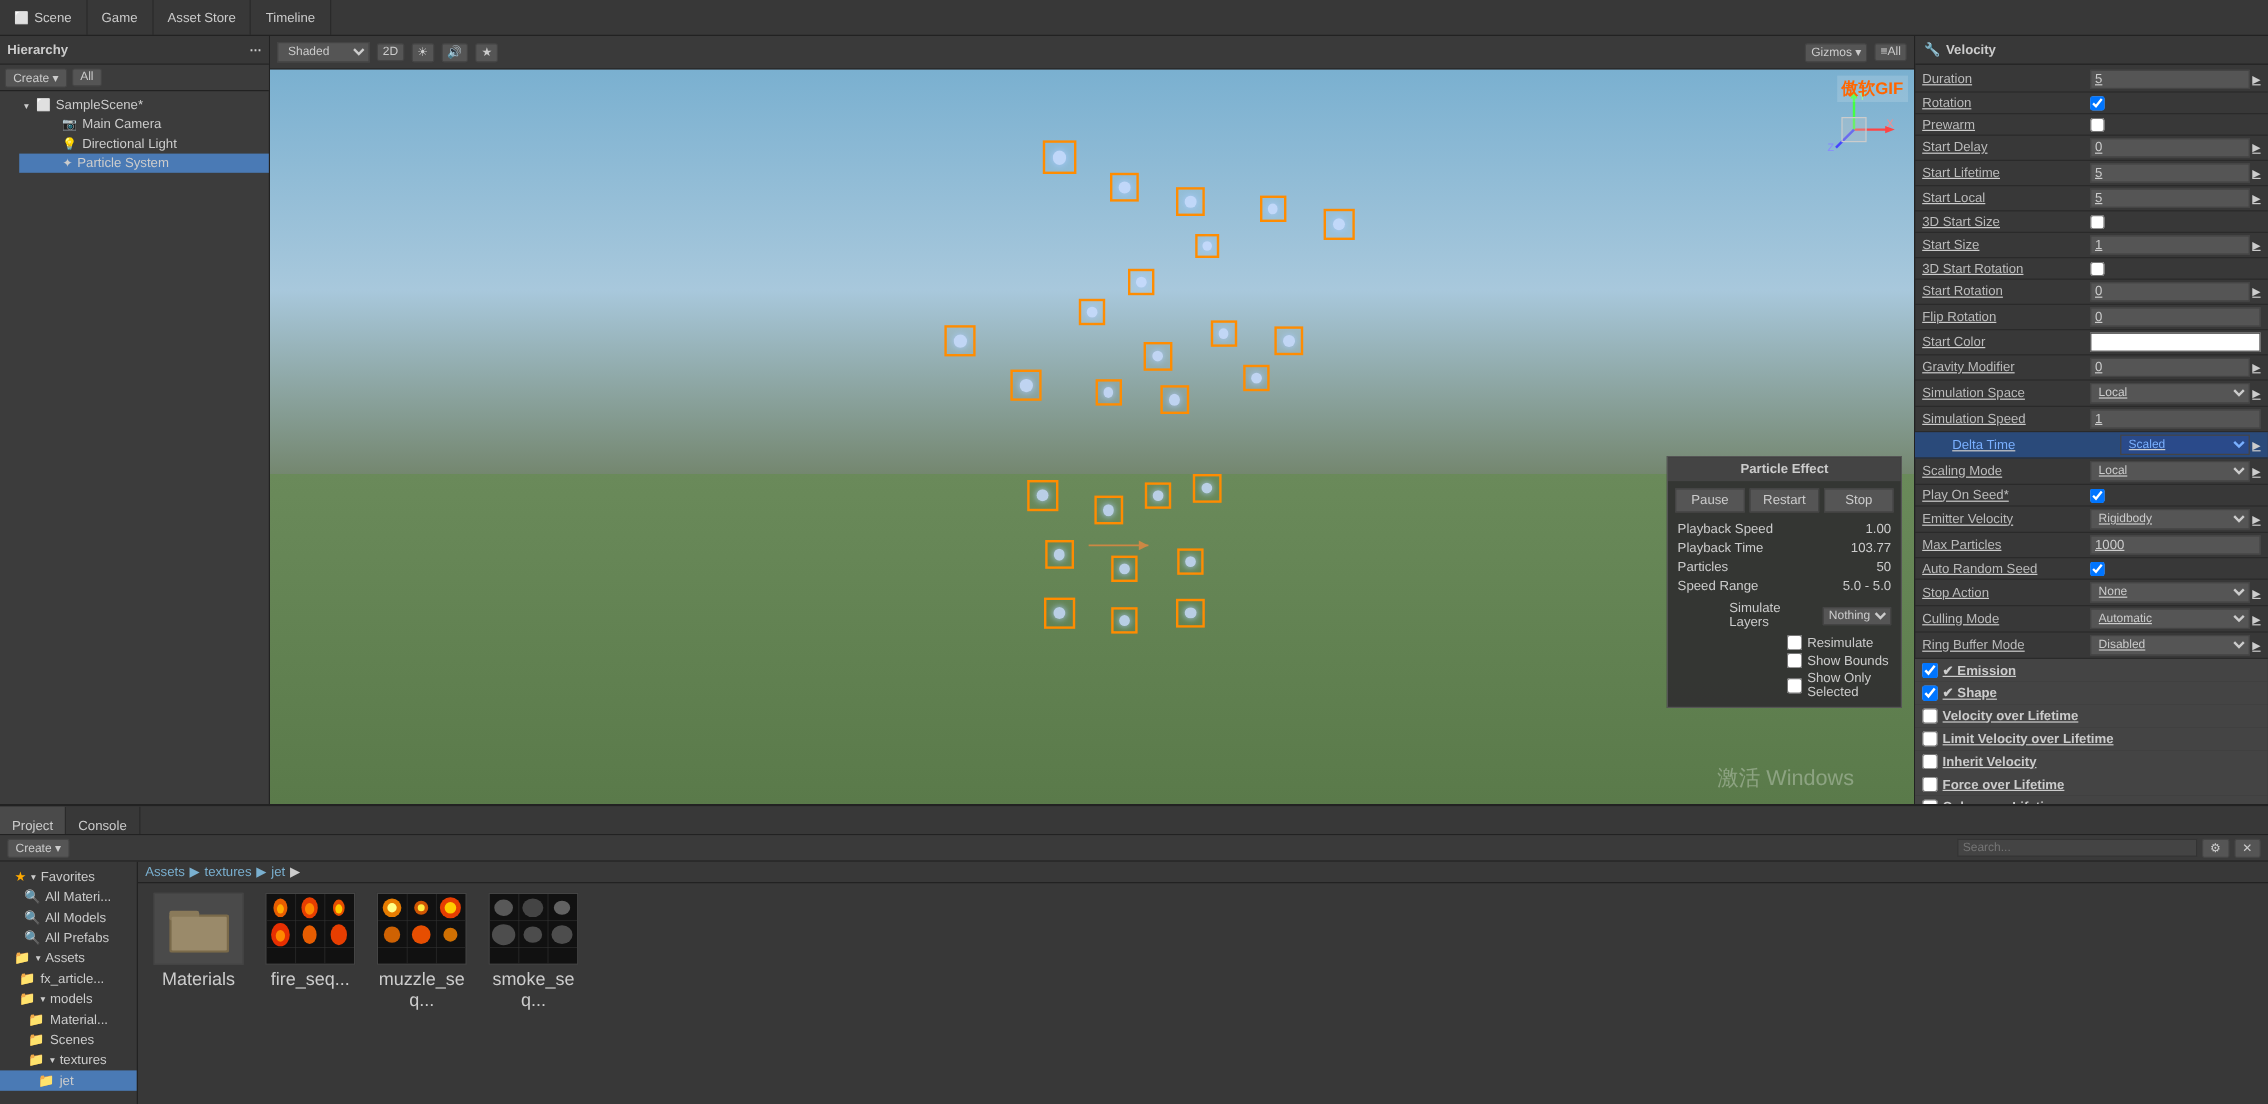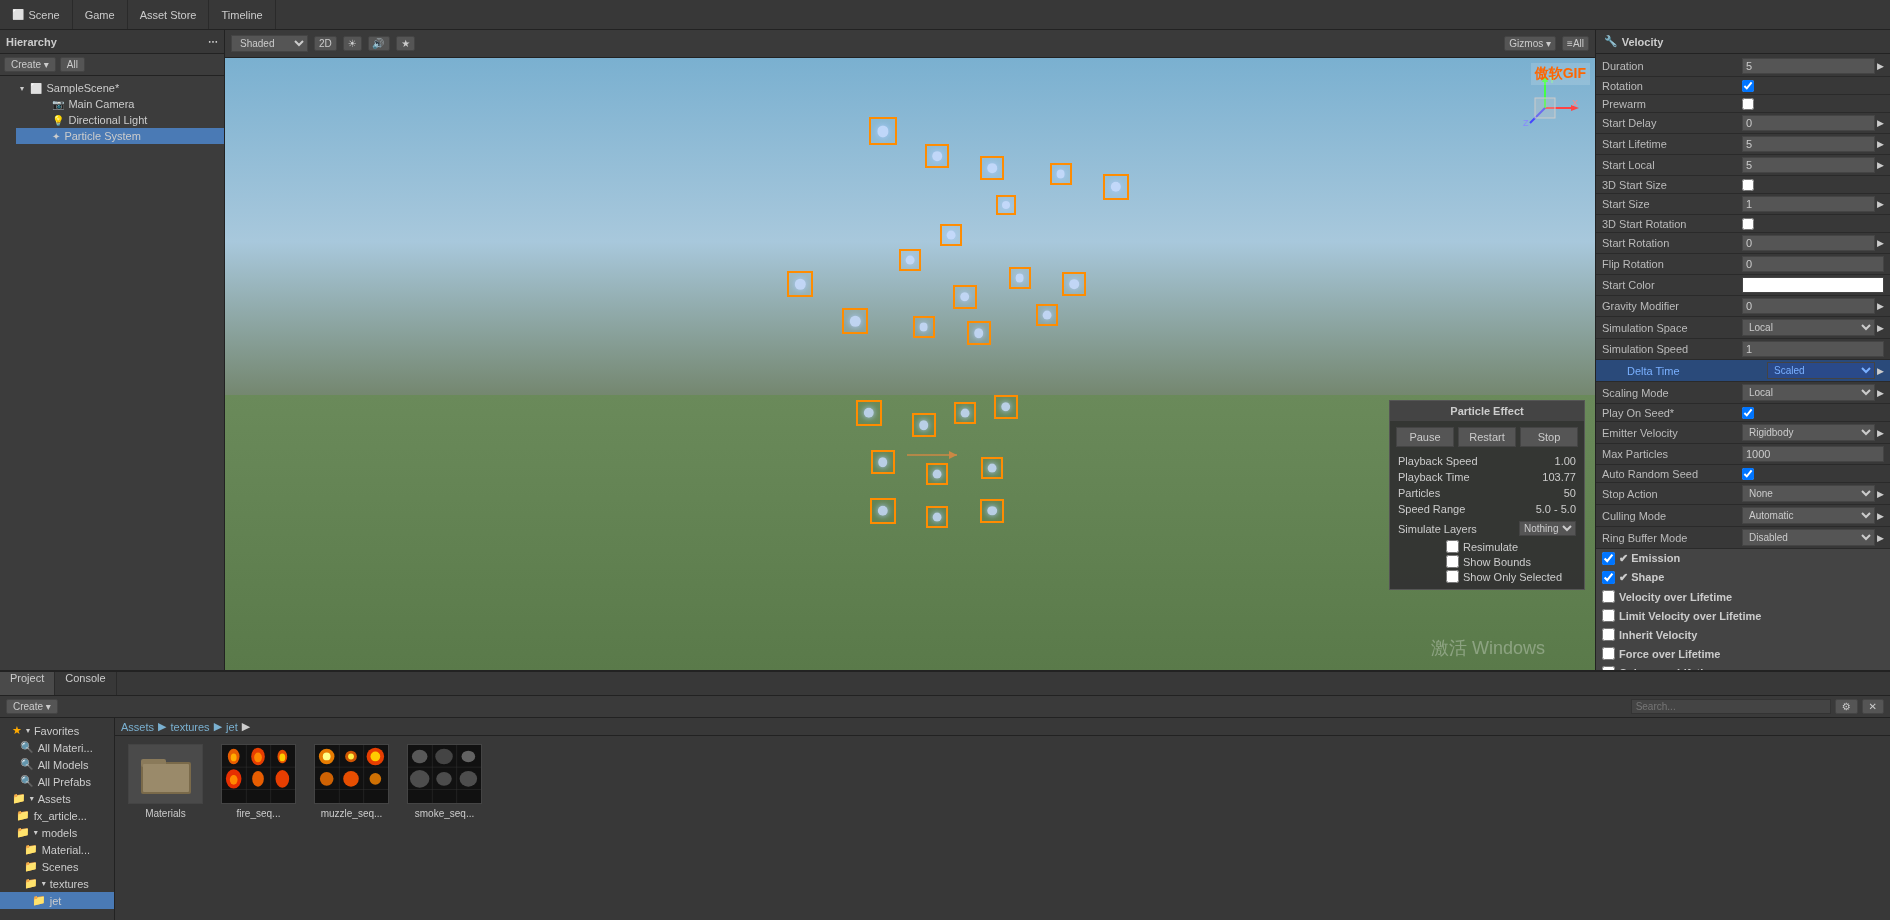--- a/index.html
+++ b/index.html
@@ -31,61 +31,61 @@
     .scene-toolbar select { background: #555; border: 1px solid #444; color: #ccc; font-size: 10px; padding: 1px 4px; }
     .scene-toolbar button { background: #555; border: 1px solid #444; color: #ccc; font-size: 10px; padding: 1px 4px; cursor: pointer; border-radius: 2px; }
     .scene-view { flex: 1; position: relative; overflow: hidden; background: linear-gradient(180deg, #7ab0d0 0%, #a8c8dc 30%, #6a7a5a 60%, #5a6a4a 100%); }
 
     
     .particle-panel { position: absolute; right: 10px; bottom: 80px; background: rgba(50,50,50,0.95); border: 1px solid #555; width: 196px; padding: 0; }
     .particle-panel-title { background: #444; padding: 4px 8px; font-size: 11px; font-weight: bold; text-align: center; }
     .particle-panel-buttons { display: flex; gap: 4px; padding: 6px; }
     .particle-panel-buttons button { flex: 1; padding: 3px; font-size: 11px; background: #555; border: 1px solid #444; color: #ccc; cursor: pointer; }
     .particle-info { padding: 2px 8px; display: flex; justify-content: space-between; font-size: 11px; }
-    .particle-controls { padding: 4px 8px; }
+    .particle-controls { padding: 4px 8px; margin-left: 43px; }
     .particle-checkbox { display: flex; align-items: center; gap: 4px; font-size: 11px; margin: 2px 0; padding-left: 48px; }
 
     
     .inspector { width: 295px; background: #383838; border-left: 1px solid #222; display: flex; flex-direction: column; overflow: hidden; flex-shrink: 0; }
     .inspector-header { height: 24px; background: #383838; border-bottom: 1px solid #222; display: flex; align-items: center; padding: 0 8px; font-size: 11px; font-weight: bold; gap: 4px; }
-    .inspector-body { flex: 1; overflow-y: auto; padding: 2px 0; }
+    .inspector-body { flex: 1; overflow-y: auto; padding: 2px 0; text-decoration: underline; }
     .inspector-body::-webkit-scrollbar { width: 6px; }
     .inspector-body::-webkit-scrollbar-track { background: #333; }
     .inspector-body::-webkit-scrollbar-thumb { background: #555; }
 
     .inspector-row { display: flex; align-items: center; padding: 2px 6px; min-height: 18px; border-bottom: 1px solid #2a2a2a; }
     .inspector-label { width: 140px; font-size: 11px; color: #bbb; flex-shrink: 0; }
     .inspector-value { flex: 1; font-size: 11px; color: #ccc; display: flex; align-items: center; }
     .inspector-input { background: #555; border: 1px solid #444; color: #ccc; font-size: 11px; width: 100%; padding: 1px 3px; }
     .inspector-select { background: #555; border: 1px solid #444; color: #ccc; font-size: 10px; width: 100%; padding: 1px 2px; cursor: pointer; }
     .color-swatch { width: 100%; height: 16px; background: #ffffff; border: 1px solid #444; cursor: pointer; }
     .checkbox { width: 12px; height: 12px; }
     .section-header { background: #444; padding: 3px 6px; font-size: 11px; font-weight: bold; display: flex; align-items: center; gap: 4px; cursor: pointer; }
 
     
     .bottom { height: 250px; display: flex; border-top: 2px solid #222; }
     .project-panel { flex: 1; background: #383838; display: flex; flex-direction: column; overflow: hidden; }
 
     .project-header { height: 24px; background: #383838; border-bottom: 1px solid #222; display: flex; align-items: center; }
-    .project-tab { padding: 0 10px; height: 100%; display: flex; align-items: flex-start; font-size: 11px; cursor: pointer; border-right: 1px solid #2a2a2a; }
+    .project-tab { padding: 0 10px; height: 100%; display: flex; align-items: flex-end; font-size: 11px; cursor: pointer; border-right: 1px solid #2a2a2a; }
     .project-tab.active { background: #4a4a4a; }
     .project-toolbar { height: 22px; background: #3a3a3a; border-bottom: 1px solid #222; display: flex; align-items: center; justify-content: space-between; padding: 0 6px; }
     .project-toolbar-left { display: flex; gap: 4px; align-items: center; }
     .project-toolbar-right { display: flex; gap: 4px; align-items: center; }
     .project-btn { font-size: 10px; padding: 1px 6px; background: #555; border: 1px solid #444; color: #ccc; cursor: pointer; border-radius: 2px; }
 
     .project-body { flex: 1; display: flex; overflow: hidden; }
     .project-sidebar { width: 115px; background: #383838; border-right: 1px solid #222; overflow-y: auto; padding: 4px 0; }
     .project-sidebar-item { padding: 2px 8px 2px 12px; font-size: 11px; cursor: pointer; display: flex; align-items: center; gap: 4px; }
     .project-sidebar-item.selected { background: #4a7ab5; }
     .project-sidebar-item .expand { font-size: 8px; }
     .project-main { flex: 1; display: flex; gap: 8px; padding: 8px; flex-wrap: wrap; align-content: flex-start; }
     .asset-item { width: 85px; display: flex; flex-direction: column; align-items: center; gap: 4px; cursor: pointer; }
     .asset-thumb { width: 75px; height: 60px; background: #555; border: 1px solid #444; display: flex; align-items: center; justify-content: center; font-size: 24px; overflow: hidden; }
-    .asset-name { font-size: 10px; text-align: center; color: #ccc; word-break: break-all; }
+    .asset-name { font-size: 15px; text-align: center; color: #ccc; word-break: break-all; }
     .asset-thumb.folder { background: #4a4a4a; }
 
     .breadcrumb { padding: 2px 6px; font-size: 11px; color: #aaa; border-bottom: 1px solid #222; display: flex; gap: 4px; align-items: center; }
     .breadcrumb span { cursor: pointer; color: #7ab0d0; }
     .breadcrumb span:last-child { color: #ccc; cursor: default; }
 
     
     .gizmo { position: absolute; top: 10px; right: 10px; width: 80px; height: 80px; }
 
     

